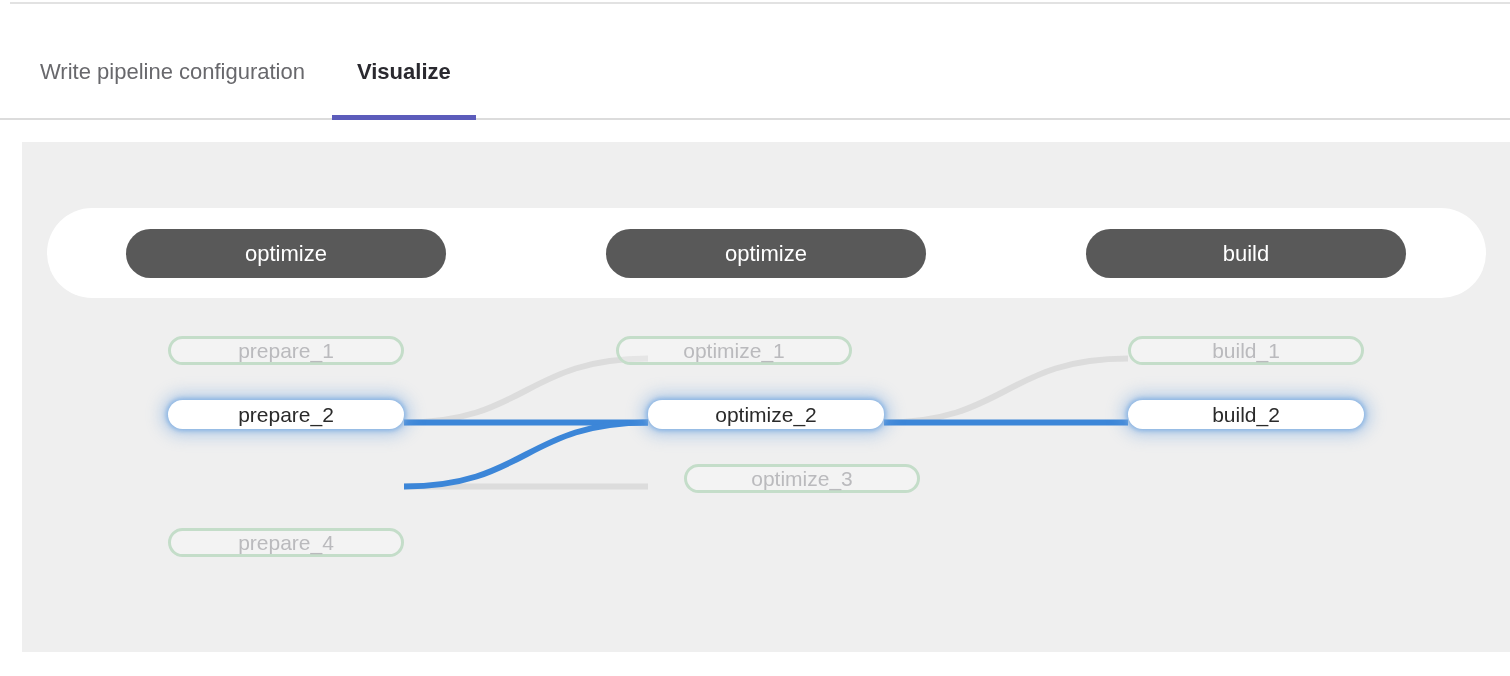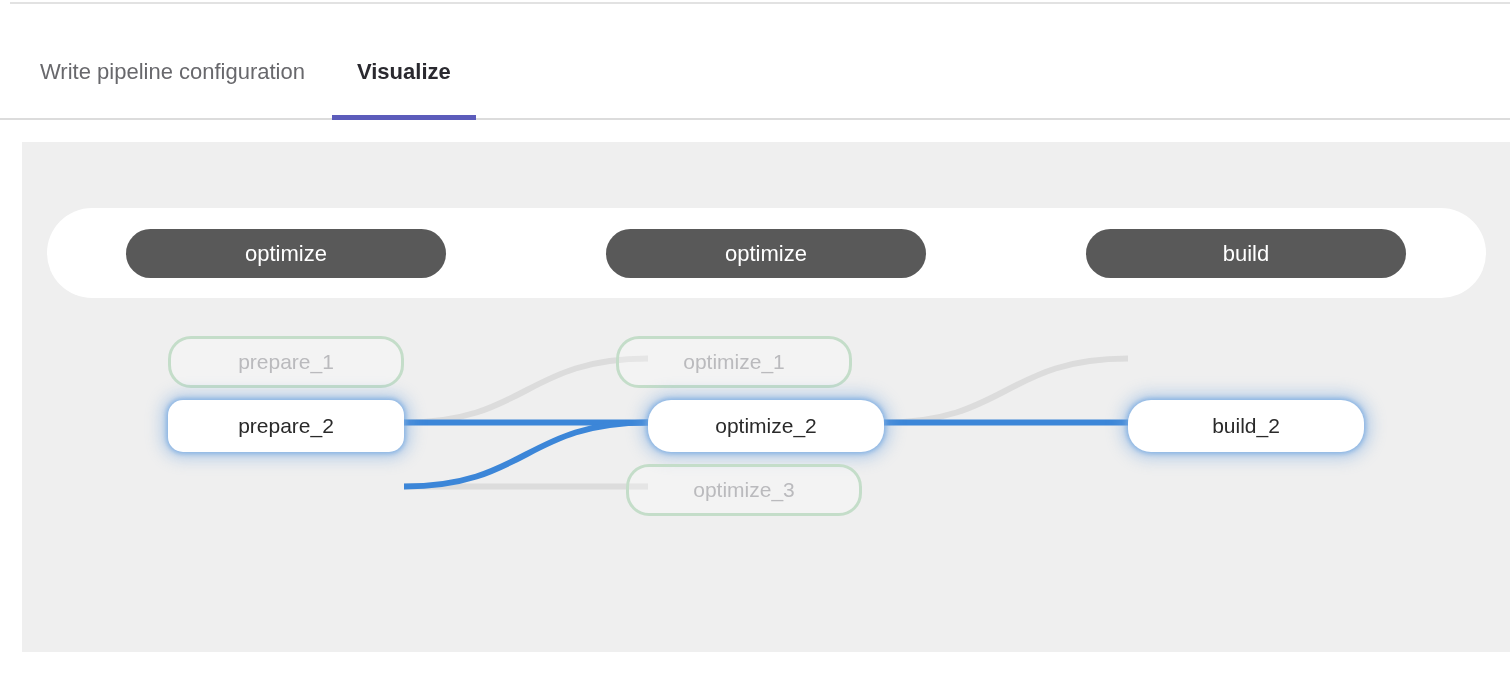--- a/index.html
+++ b/index.html
@@ -73,21 +73,21 @@
     display: flex;
     align-items: center;
     justify-content: center;
   }
   .links-svg {
     position: absolute;
     left: 0; top: 0;
   }
   .job-pill {
     position: absolute;
-    width: 236px; height: 52px;
+    width: 236px; height: 29px;
     border-radius: 23px;
     font-size: 21px;
     display: flex;
     align-items: center;
     justify-content: center;
     cursor: pointer;
     text-align: center;
   }
   .job-pill.dimmed {
     border: 3px solid var(--dimmed-border, #c4ddc9);
@@ -119,17 +119,19 @@
       <path d="M862,280.5 C984,280.5 984,216.5 1106,216.5" fill="none" stroke="#dcdcdc" stroke-width="6"></path>
       <path d="M382,280.5 L626,280.5" fill="none" stroke="#3c86d8" stroke-width="6"></path>
       <path d="M382,344.5 C504,344.5 504,280.5 626,280.5" fill="none" stroke="#3c86d8" stroke-width="6"></path>
       <path d="M862,280.5 L1106,280.5" fill="none" stroke="#3c86d8" stroke-width="6"></path>
     </svg>
 <div class="stage-pill" style="left: 104px;">optimize</div>
     <div class="stage-pill" style="left: 1064px;">build</div>
     <div class="stage-pill" style="left: 584px;">optimize</div>
     <div class="job-pill dimmed" style="left: 146px; top: 194px;">prepare_1</div>
     <div class="job-pill highlighted" style="left: 146px; top: 258px; border-radius: 15px;">prepare_2</div>
+    <div class="job-pill dimmed" style="left: 146px; top: 386px;">prepare_4</div>
     <div class="job-pill dimmed" style="left: 594px; top: 194px;">optimize_1</div>
-    <div class="job-pill highlighted" style="left: 626px; top: 258px;">optimize_2</div>
-    <div class="job-pill dimmed" style="left: 604px; top: 322px;">optimize_3</div>
+    <div class="job-pill highlighted" style="left: 626px; top: 258px; border-radius: 14px;">optimize_2</div>
+    <div class="job-pill dimmed" style="left: 662px; top: 322px;">optimize_3</div>
+    <div class="job-pill dimmed" style="left: 1106px; top: 194px;">build_1</div>
     <div class="job-pill highlighted" style="left: 1106px; top: 258px;">build_2</div>
   </div>
 
 </body></html>

